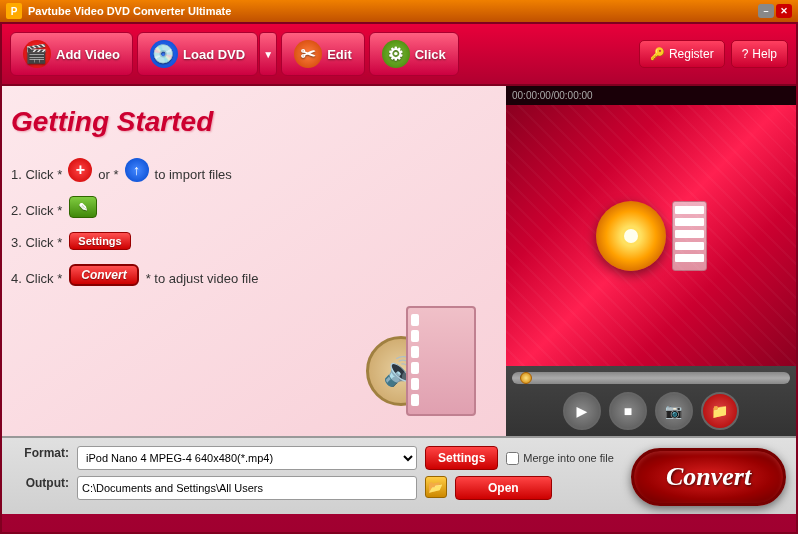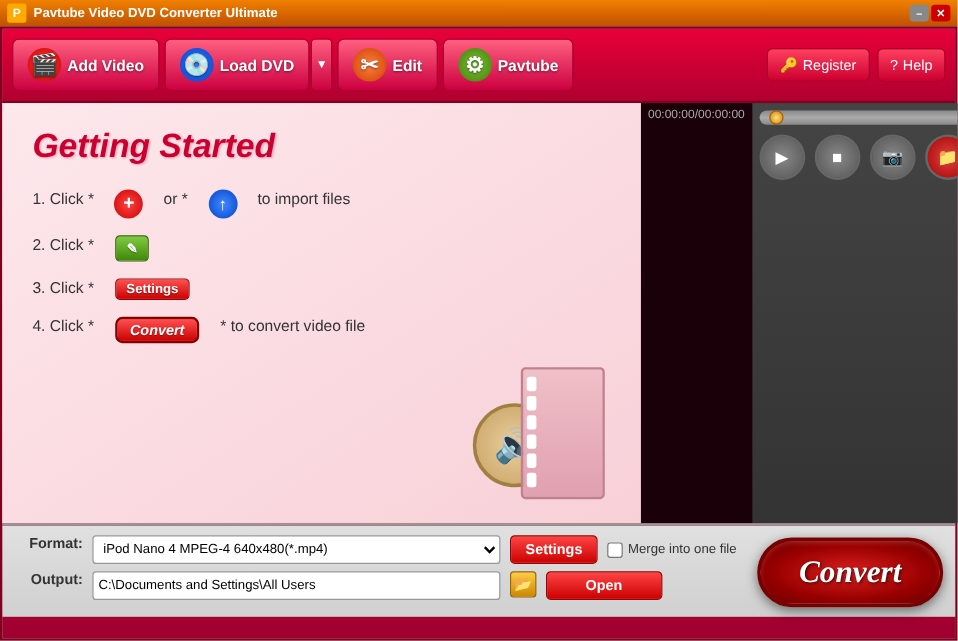--- a/index.html
+++ b/index.html
@@ -96,43 +96,43 @@
     .content-area {
       display: flex;
       height: 350px;
       background: #f5e8ea;
     }
 
     
     .left-panel {
       flex: 1;
       background: linear-gradient(to bottom right, #fde8ec, #f8d0d8);
-      padding: 20px 25px;
+      padding: 20px 9px;
       position: relative;
       overflow: hidden;
     }
 
     .getting-started-title {
       font-family: 'Comic Sans MS', cursive, sans-serif;
       font-size: 28px;
       color: #cc0030;
       font-style: italic;
       font-weight: bold;
       margin-bottom: 20px;
       text-shadow: 1px 1px 2px rgba(200,0,50,0.3);
     }
 
     .step-list { list-style: none; }
     .step-item {
       display: flex;
-      align-items: flex-start;
+      align-items: flex-end;
       margin-bottom: 14px;
       font-size: 13px;
       color: #333;
-      gap: 15px;
+      gap: 4px;
     }
 
     .step-btn {
       display: inline-flex;
       align-items: center;
       justify-content: center;
       border-radius: 4px;
       font-size: 11px;
       font-weight: bold;
       padding: 2px 6px;
@@ -243,24 +243,24 @@
       border-radius: 50%;
       border: 3px solid #a08040;
       display: flex;
       align-items: center;
       justify-content: center;
       font-size: 28px;
     }
 
     
     .right-panel {
-      width: 262px;
+      width: 290px;
       background: #2a0010;
       display: flex;
-      flex-direction: row;
+      flex-direction: column;
     }
     .video-time {
       color: #aaa;
       font-size: 10px;
       padding: 4px 6px;
       background: #1a0008;
     }
     .video-screen {
       flex: 1;
       background: linear-gradient(135deg, #8b0020 0%, #cc0030 30%, #ff2050 50%, #cc0030 70%, #8b0020 100%);
@@ -497,21 +497,21 @@
       <div class="toolbar-btn-icon load-icon">💿</div>
       <span>Load DVD</span>
     </button>
     <div class="toolbar-dropdown">▼</div>
     <button class="toolbar-btn">
       <div class="toolbar-btn-icon edit-icon">✂</div>
       <span>Edit</span>
     </button>
     <button class="toolbar-btn">
       <div class="toolbar-btn-icon option-icon">⚙</div>
-      <span>Pavtube</span>
+      <span>Click</span>
     </button>
     <div class="toolbar-right">
       <button class="toolbar-right-btn">
         <span>🔑</span>
         <span>Register</span>
       </button>
       <button class="toolbar-right-btn">
         <span>?</span>
         <span>Help</span>
       </button>
@@ -535,21 +535,21 @@
           <span>2. Click  * </span>
           <button class="step-btn step-btn-edit">✎</button>
         </li>
         <li class="step-item">
           <span>3. Click  * </span>
           <button class="step-btn step-btn-settings">Settings</button>
         </li>
         <li class="step-item">
           <span>4. Click  * </span>
           <button class="step-btn step-btn-convert">Convert</button>
-          <span> * to convert video file</span>
+          <span> * to adjust video file</span>
         </li>
       </ul>
 
       <div class="deco-area">
         <div class="speaker-icon">🔊</div>
         <div class="film-strip">
           <div class="film-strip-body">
             <div class="film-hole" style="top:6px;"></div>
             <div class="film-hole" style="top:22px;"></div>
             <div class="film-hole" style="top:38px;"></div>

